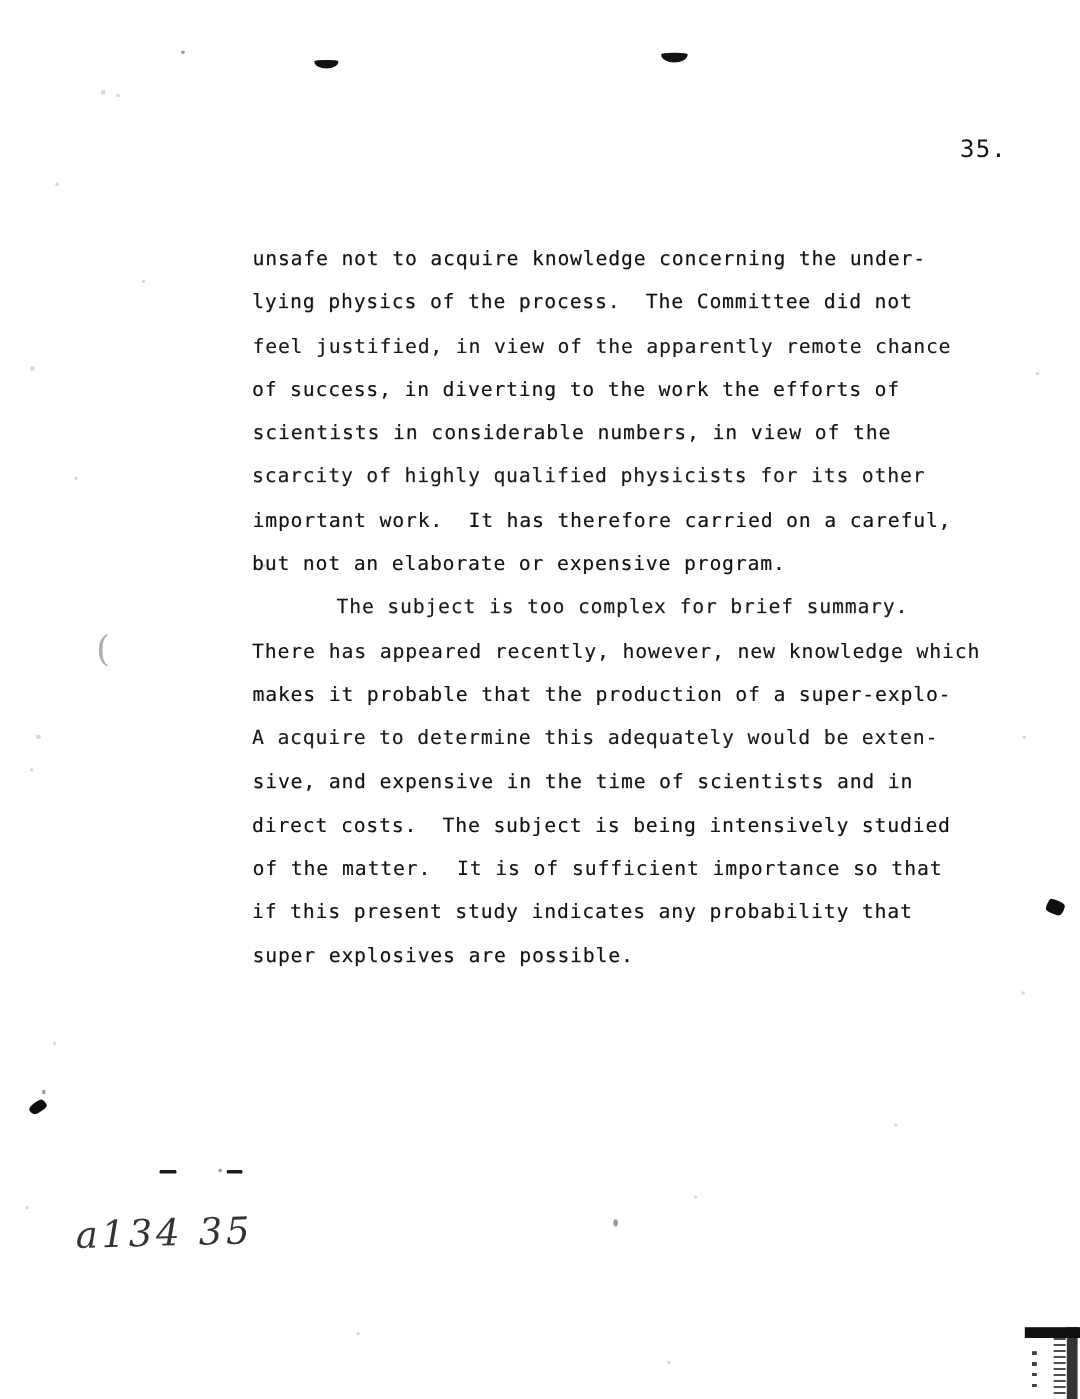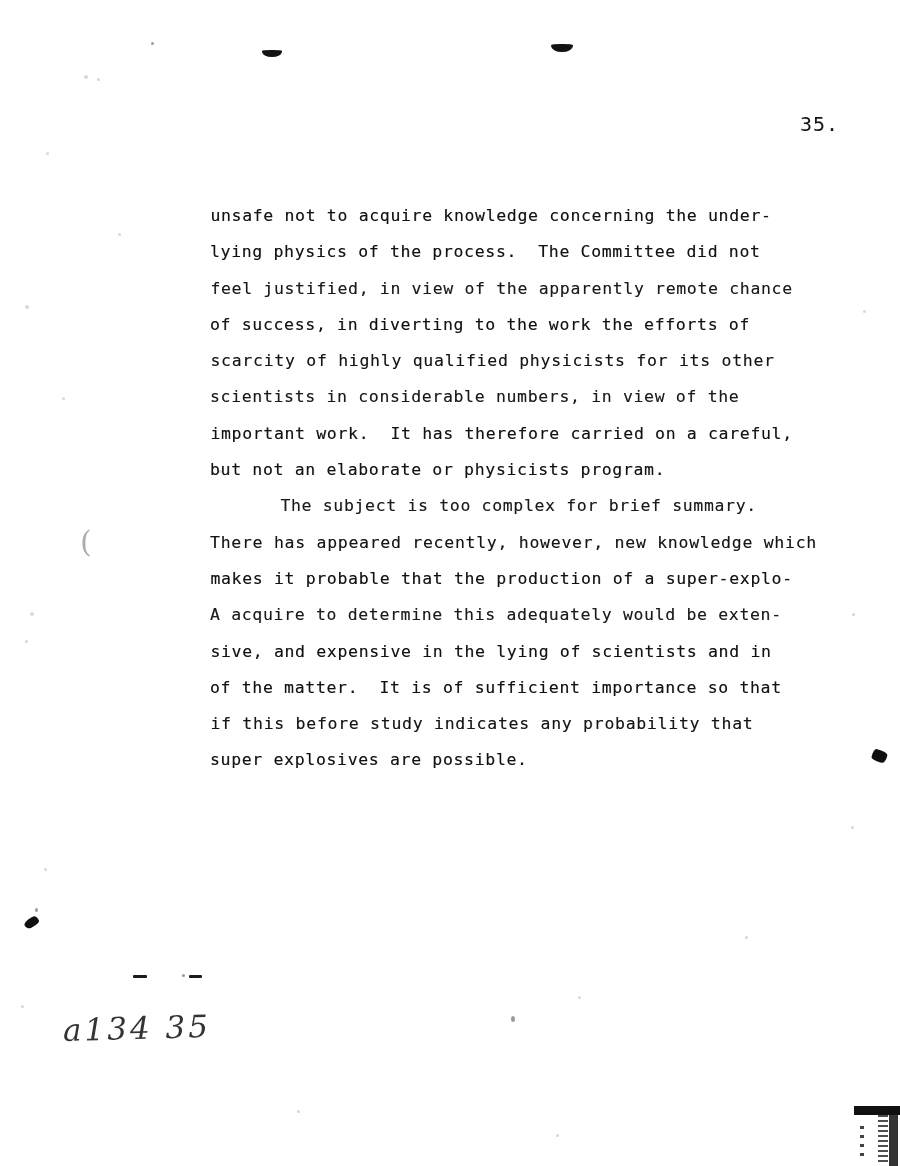--- a/index.html
+++ b/index.html
@@ -215,32 +215,33 @@
   <div class="artifact blot" style="top:918px; left:24px; width:15px; height:9px;"></div>
   <div class="artifact speck" style="top:908px; left:35px; width:3px; height:4px;"></div>
   <div class="artifact blot-right" style="top:750px; left:872px; width:15px; height:12px;"></div>
 
   <div class="body-block">
 
     <div class="typed-line">unsafe not to acquire knowledge concerning the under-</div>
     <div class="typed-line">lying physics of the process.  The Committee did not</div>
     <div class="typed-line">feel justified, in view of the apparently remote chance</div>
     <div class="typed-line">of success, in diverting to the work the efforts of</div>
+    <div class="typed-line">scientists in considerable numbers, in view of the</div>
     <div class="typed-line">scarcity of highly qualified physicists for its other</div>
-    <div class="typed-line">scientists in considerable numbers, in view of the</div>
     <div class="typed-line">important work.  It has therefore carried on a careful,</div>
-    <div class="typed-line">but not an elaborate or physicists program.</div>
+    <div class="typed-line">but not an elaborate or expensive program.</div>
 
     <div class="typed-line indent">The subject is too complex for brief summary.</div>
     <div class="typed-line">There has appeared recently, however, new knowledge which</div>
     <div class="typed-line">makes it probable that the production of a super-explo-</div>
     <div class="typed-line">A acquire to determine this adequately would be exten-</div>
-    <div class="typed-line">sive, and expensive in the lying of scientists and in</div>
+    <div class="typed-line">sive, and expensive in the time of scientists and in</div>
+    <div class="typed-line">direct costs.  The subject is being intensively studied</div>
     <div class="typed-line">of the matter.  It is of sufficient importance so that</div>
-    <div class="typed-line">if this before study indicates any probability that</div>
+    <div class="typed-line">if this present study indicates any probability that</div>
     <div class="typed-line">super explosives are possible.</div>
 
   </div>
 
   <div class="handwriting">a134 35</div>
 
   <div class="corner-smudge">
     <div class="bar-top"></div>
     <div class="bar-side"></div>
     <div class="grain"></div>

